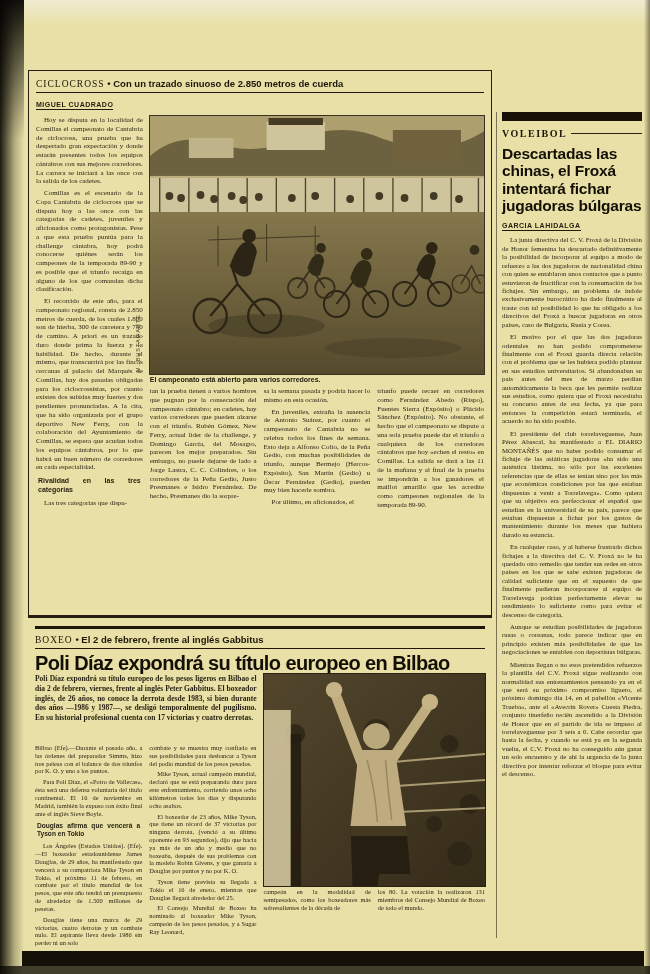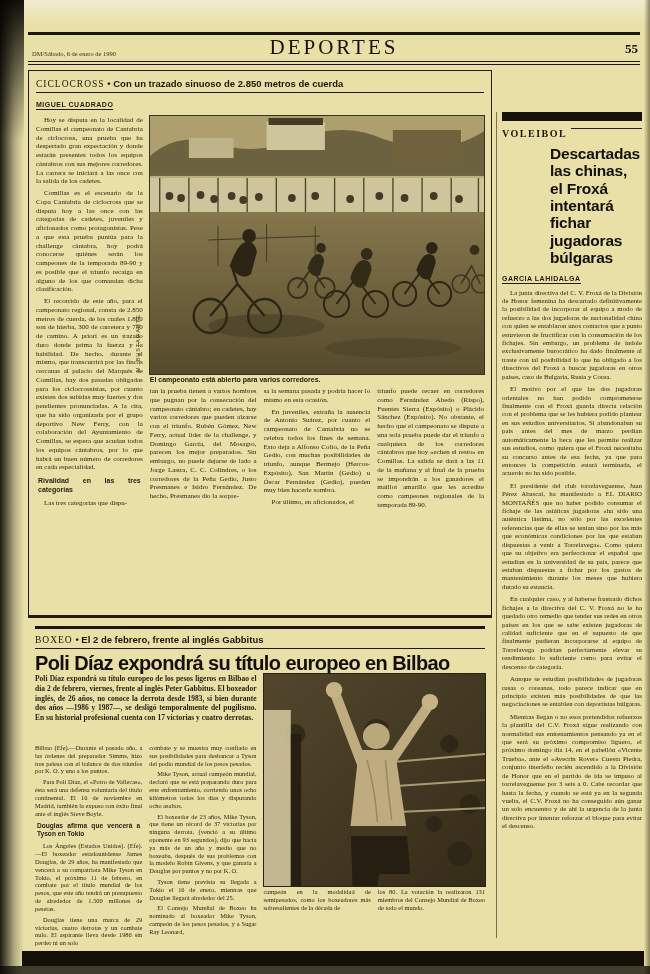--- a/index.html
+++ b/index.html
@@ -60,24 +60,24 @@
   .ciclo-grid .c3{grid-column:3;grid-row:3;}
   .ciclo-grid .c4{grid-column:4;grid-row:3;}
   .vcredit{position:absolute;left:-9px;bottom:2px;transform-origin:left bottom;
     transform:rotate(-90deg);font-family:"Liberation Sans",sans-serif;font-size:5.5px;
     letter-spacing:1px;color:#4a4026;white-space:nowrap;}
 
   
   .volei{position:absolute;left:502px;top:112px;width:140px;}
   .vsep{position:absolute;left:496px;top:112px;width:1px;height:826px;background:rgba(30,24,10,.55);}
   .vbar{height:9px;background:#171107;margin-bottom:7px;}
-  .vlabel-row{display:flex;gap:4px;margin-bottom:6px;}
+  .vlabel-row{display:flex;align-items:center;gap:4px;margin-bottom:6px;}
   .vlabel{font-size:10px;letter-spacing:1.5px;color:#1c160a;font-weight:bold;}
   .vrule{flex:1;border-top:1px solid #2a2210;}
-  .volei .hl{font-size:15.5px;letter-spacing:-0.2px;line-height:1.12;margin-left:48px;}
+  .volei .hl{font-size:15.5px;letter-spacing:-0.2px;line-height:1.12;}
   .volei .bodytxt{font-size:6.8px;line-height:1.24;max-height:680px;overflow:hidden;
     margin-top:2px;}
   .volei .bodytxt p{margin-bottom:4px;}
 
   
   .boxeo{position:absolute;left:28px;top:624px;width:464px;height:327px;
     padding:2px 7px;box-sizing:border-box;overflow:hidden;}
   .boxeo .kick{border-top:3px solid #1d1609;padding-top:5px;}
   .boxeo .hl{font-size:20px;white-space:nowrap;margin:4px 0 0 0;}
   .boxeo-grid{display:grid;grid-template-columns:repeat(4,1fr);column-gap:7px;
@@ -93,25 +93,20 @@
   .boxeo .subhead{font-size:6.6px;}
 </style>
 </head>
 <body>
 
 <div id="paper">
 
   <div class="edge-top"></div>
   <div class="edge-right"></div>
 
-  <div class="masthead">
-    <span class="date">DM/Sábado, 6 de enero de 1990</span>
-    <span class="section">DEPORTES</span>
-    <span class="pageno">55</span>
-  </div>
 
   <div class="ciclo">
     <div class="kick">
       <span class="sec">CICLOCROSS</span>
       <span>•</span>
       <span>Con un trazado sinuoso de 2.850 metros de cuerda</span>
     </div>
     <div><span class="byline">MIGUEL CUADRADO</span></div>
 
     <div class="ciclo-grid">

